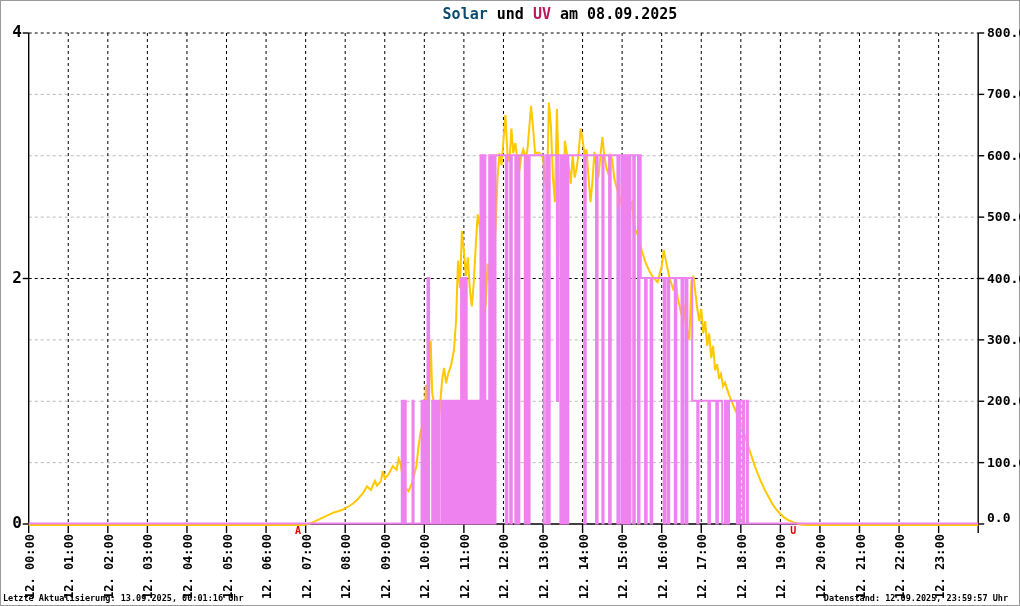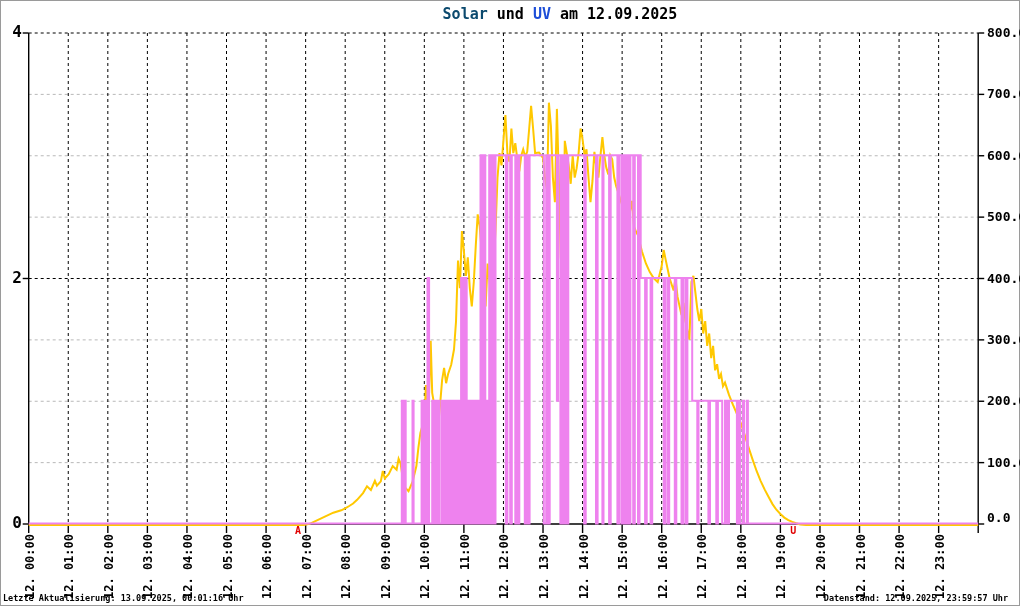--- a/index.html
+++ b/index.html
@@ -22,21 +22,21 @@
     transform:rotate(-90deg);transform-origin:center center;
   }
   .sun-marker{position:absolute;font-size:10px;line-height:1;}
   .footer-text{position:absolute;top:593px;font-size:8.5px;line-height:1.2;text-align:right;}
   #footer-left{left:3px;}
   #footer-right{right:12px;text-align:right;margin-left:32px;}
 </style>
 </head>
 <body>
 
-<div id="chart-title"><span style="color:#0c4a6e">Solar</span><span> und </span><span style="color:#1d4ed8">UV</span><span> am 12.09.2025</span></div>
+<div id="chart-title"><span style="color:#0c4a6e">Solar</span><span> und </span><span style="color:#be185d">UV</span><span> am 08.09.2025</span></div>
 
 <svg id="plot-svg" width="1020" height="606" viewBox="0 0 1020 606">
     <line x1="28.7" y1="462.625" x2="978.2" y2="462.625" stroke="#b8b8b8" stroke-width="1" stroke-dasharray="3 3"></line>
     <line x1="28.7" y1="401.25" x2="978.2" y2="401.25" stroke="#b8b8b8" stroke-width="1" stroke-dasharray="3 3"></line>
     <line x1="28.7" y1="339.875" x2="978.2" y2="339.875" stroke="#b8b8b8" stroke-width="1" stroke-dasharray="3 3"></line>
     <line x1="28.7" y1="278.5" x2="978.2" y2="278.5" stroke="#000000" stroke-width="1" stroke-dasharray="3 3"></line>
     <line x1="28.7" y1="217.125" x2="978.2" y2="217.125" stroke="#b8b8b8" stroke-width="1" stroke-dasharray="3 3"></line>
     <line x1="28.7" y1="155.75" x2="978.2" y2="155.75" stroke="#b8b8b8" stroke-width="1" stroke-dasharray="3 3"></line>
     <line x1="28.7" y1="94.375" x2="978.2" y2="94.375" stroke="#b8b8b8" stroke-width="1" stroke-dasharray="3 3"></line>
     <line x1="28.7" y1="33" x2="978.2" y2="33" stroke="#000000" stroke-width="1" stroke-dasharray="3 3"></line>

